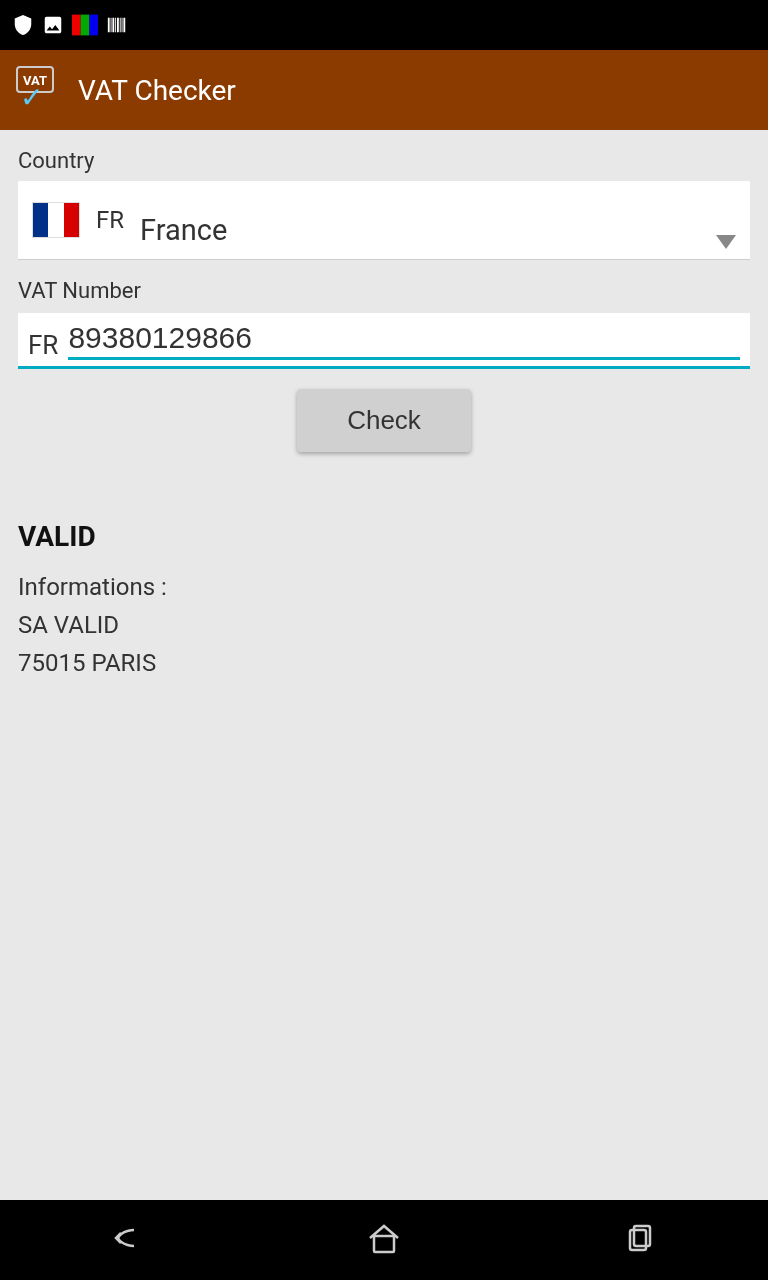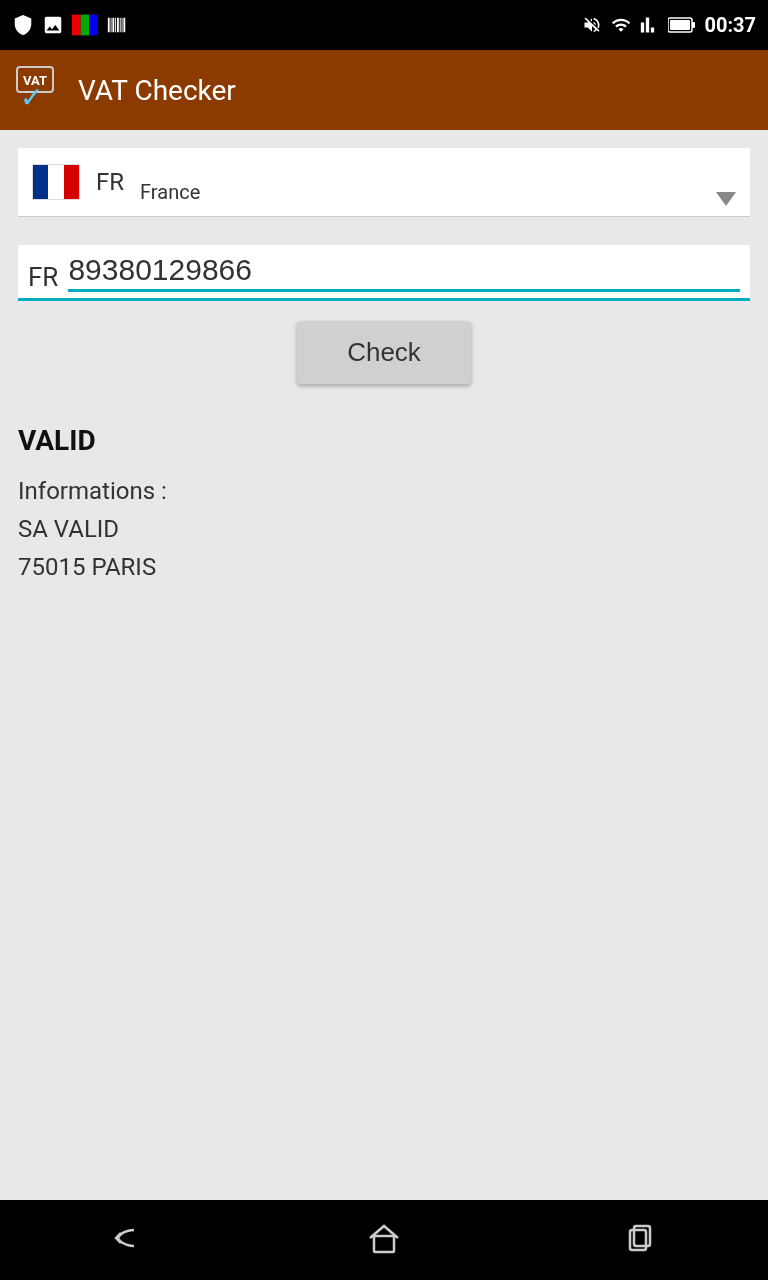--- a/index.html
+++ b/index.html
@@ -127,21 +127,21 @@
       border: 1px solid #ddd;
     }
     .flag-blue { flex: 1; background: #003189; }
     .flag-white { flex: 1; background: #fff; }
     .flag-red { flex: 1; background: #D50000; }
     .country-code {
       font-size: 24px;
       color: #333;
     }
     .country-name {
-      font-size: 20px;
+      font-size: 29px;
       color: #333;
       margin-top: 20px;
     }
     .dropdown-arrow {
       position: absolute;
       right: 14px;
       bottom: 10px;
       width: 0;
       height: 0;
       border-left: 10px solid transparent;
@@ -199,20 +199,21 @@
 
     
     .result-section {
       padding: 10px 0;
     }
     .valid-label {
       font-size: 28px;
       font-weight: bold;
       color: #111;
       margin-bottom: 20px;
+      margin-top: 28px;
     }
     .info-header {
       font-size: 24px;
       color: #333;
       margin-bottom: 8px;
     }
     .info-line {
       font-size: 24px;
       color: #333;
       margin-bottom: 4px;
@@ -251,69 +252,50 @@
 
     <svg width="26" height="22" viewBox="0 0 30 24">
       <rect width="10" height="24" fill="#e00"></rect>
       <rect x="10" width="10" height="24" fill="#0a0"></rect>
       <rect x="20" width="10" height="24" fill="#00e"></rect>
     </svg>
 
     <svg width="22" height="22" viewBox="0 0 24 24" fill="white">
       <path d="M2 4h2v16H2zm3 0h1v16H5zm2 0h2v16H7zm3 0h1v16h-1zm2 0h2v16h-2zm3 0h1v16h-1zm2 0h1v16h-1zm2 0h2v16h-2z"></path>
     </svg>
-  </div>
-  <div class="status-right">
-
-    <svg width="20" height="20" viewBox="0 0 24 24" fill="white">
-      <path d="M16.5 12A4.5 4.5 0 0014 7.97v2.21l2.45 2.45c.03-.2.05-.41.05-.63zm2.5 0c0 .94-.2 1.82-.54 2.64l1.51 1.51A8.796 8.796 0 0021 12c0-4.28-2.99-7.86-7-8.77v2.06c2.89.86 5 3.54 5 6.71zM4.27 3L3 4.27 7.73 9H3v6h4l5 5v-6.73l4.25 4.25c-.67.52-1.42.93-2.25 1.18v2.06A8.99 8.99 0 0017.73 18l2 2L21 18.73 4.27 3zM12 4L9.91 6.09 12 8.18V4z"></path>
-    </svg>
-
-    <svg width="22" height="20" viewBox="0 0 24 24" fill="white">
-      <path d="M1 9l2 2c5.08-5.08 13.36-5.08 18.44 0L23 9C16.93 2.93 7.08 2.93 1 9zm8 8l3 3 3-3a4.237 4.237 0 00-6 0zm-4-4l2 2a7.074 7.074 0 0110 0l2-2C15.14 9.14 8.87 9.14 5 13z"></path>
-    </svg>
-
-    <svg width="20" height="20" viewBox="0 0 24 24" fill="white">
-      <path d="M1 21h4V9H1v12zm6 0h4V3H7v18zm6 0h4v-6h-4v6z"></path>
-    </svg>
-
-    <svg width="28" height="18" viewBox="0 0 28 18">
-      <rect x="0" y="2" width="24" height="14" rx="2" ry="2" stroke="white" stroke-width="1.5" fill="none"></rect>
-      <rect x="24" y="6" width="3" height="6" fill="white" rx="1"></rect>
-      <rect x="2" y="4" width="20" height="10" fill="white" rx="1"></rect>
-    </svg>
-    <span class="status-time">00:37</span>
   </div>
 </div>
 
 <div class="app-bar">
   <div class="app-logo">
     <div class="vat-badge">
       <span class="vat-badge-text">VAT</span>
     </div>
     <span class="checkmark-logo">✓</span>
   </div>
   <span class="app-title">VAT Checker</span>
 </div>
 
 <div class="main-content">
 
+  <div class="section-label">Country</div>
 
   <div class="country-selector">
     <div class="france-flag">
       <div class="flag-blue"></div>
       <div class="flag-white"></div>
       <div class="flag-red"></div>
     </div>
     <span class="country-code">FR</span>
     <span class="country-name">France</span>
     <div class="dropdown-arrow"></div>
   </div>
 
   <div class="vat-section">
+    <div class="section-label">VAT Number</div>
     <div class="vat-input-row">
       <span class="vat-prefix">FR</span>
       <input class="vat-input" type="text" value="89380129866" style="">
     </div>
   </div>
 
   <div class="check-button-row">
     <button class="check-button">Check</button>
   </div>
 

